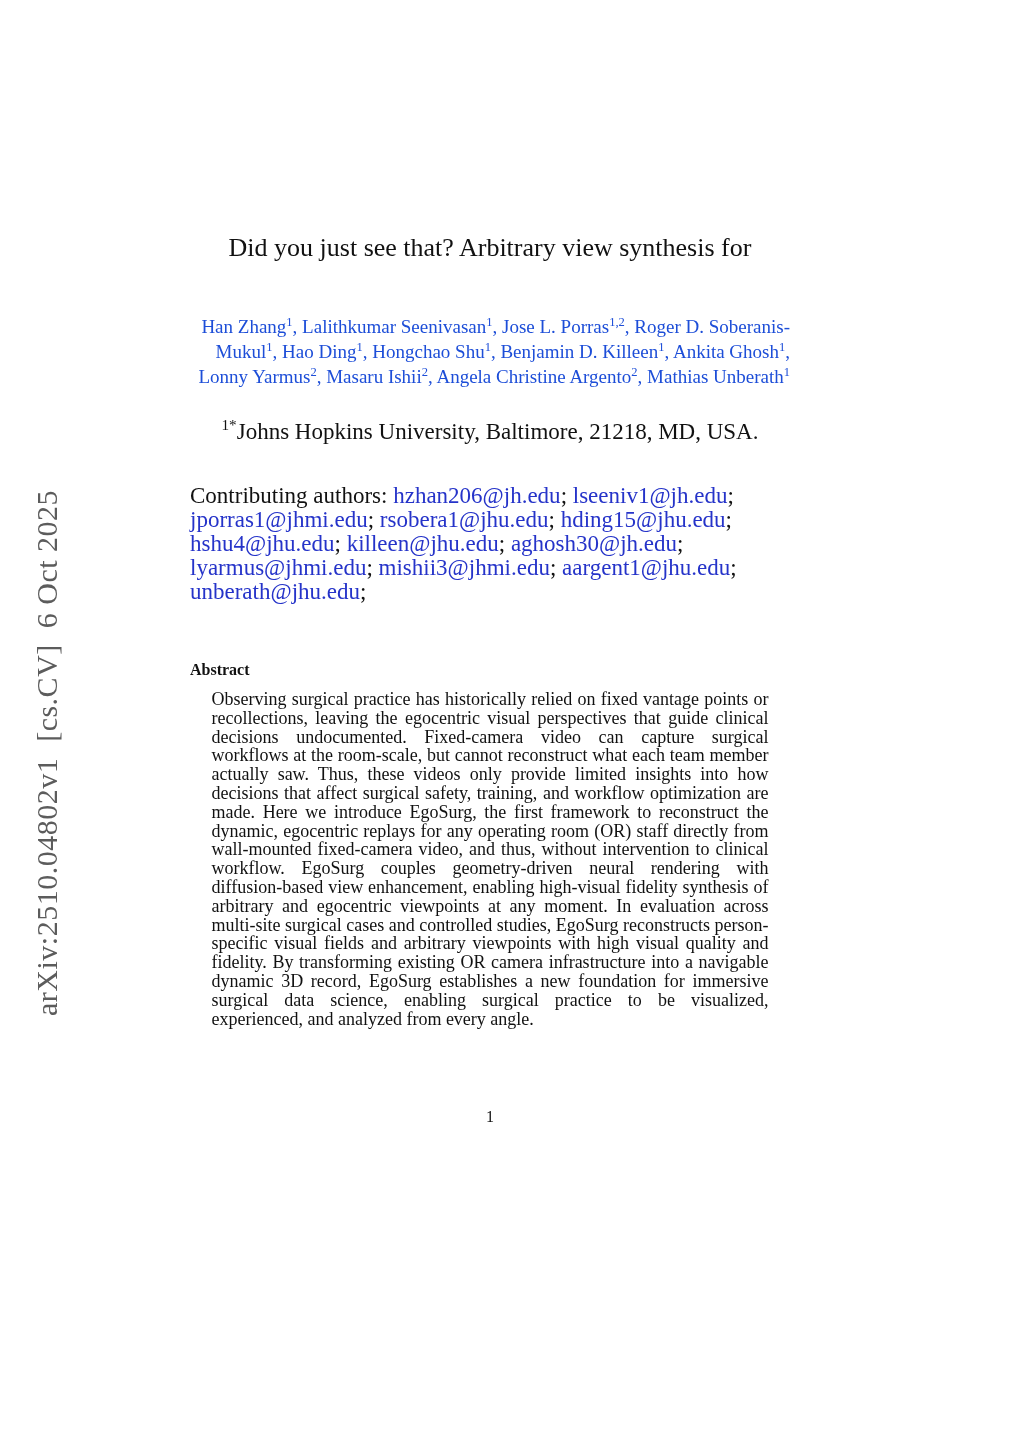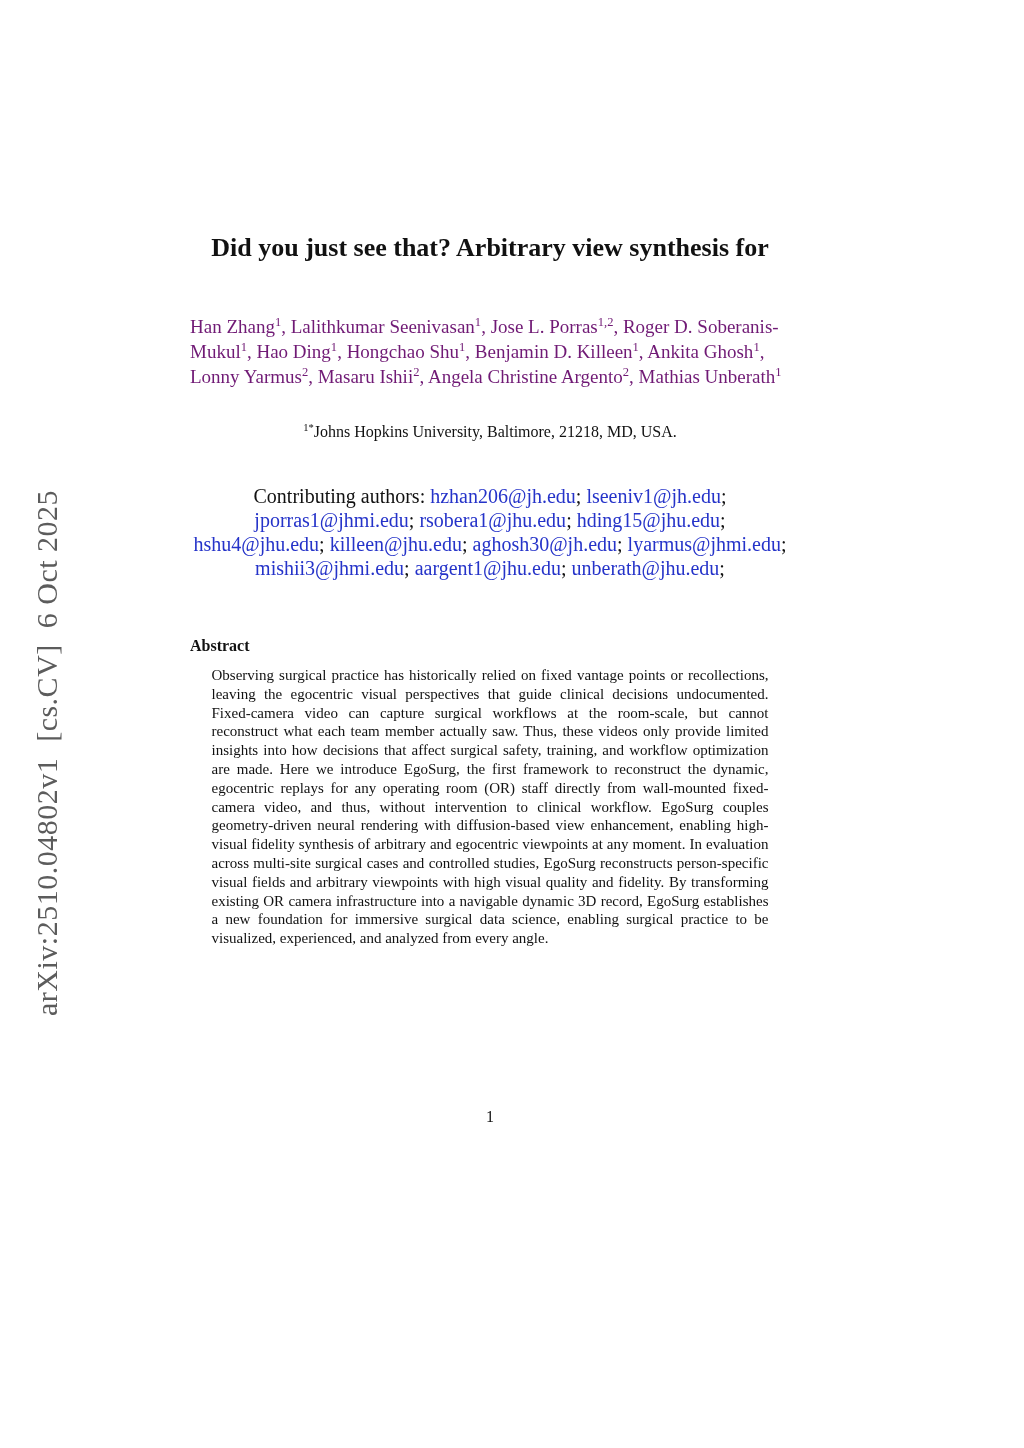--- a/index.html
+++ b/index.html
@@ -36,48 +36,47 @@
     top: 0;
     width: 600px;
   }
 
   .title {
     margin-top: 228px;
     text-align: center;
     font-size: 26px;
     line-height: 39px;
     color: #111;
-    font-weight: bold;
   }
 
   .authors {
     margin-top: 47px;
-    text-align: left;
+    text-align: right;
     font-size: 19px;
     line-height: 25px;
-    color: #701a75;
+    color: #1d4ed8;
   }
   .authors sup,
   .affiliations sup {
     font-size: 66%;
     line-height: 0;
   }
 
   .affiliations {
     margin-top: 31px;
     text-align: center;
-    font-size: 16px;
+    font-size: 23px;
     line-height: 24px;
     color: #111;
   }
 
   .contributing {
     margin-top: 40px;
-    text-align: center;
-    font-size: 20px;
+    text-align: left;
+    font-size: 23px;
     line-height: 24px;
     color: #111;
   }
   .contributing a {
     color: var(--link-color, #2533c9);
     text-decoration: none;
   }
 
   .abstract-heading {
     margin-top: 57px;
@@ -85,21 +84,21 @@
     font-size: 16px;
     color: #111;
   }
 
   .abstract-text {
     margin: 11px auto 0 auto;
     width: 557px;
     text-align: justify;
     text-align-last: left;
     hyphens: auto;
-    font-size: 15px;
+    font-size: 18px;
     line-height: 18.8px;
     color: #111;
   }
 
   .page-number {
     position: absolute;
     left: 190px;
     width: 600px;
     top: 1108px;
     text-align: center;

